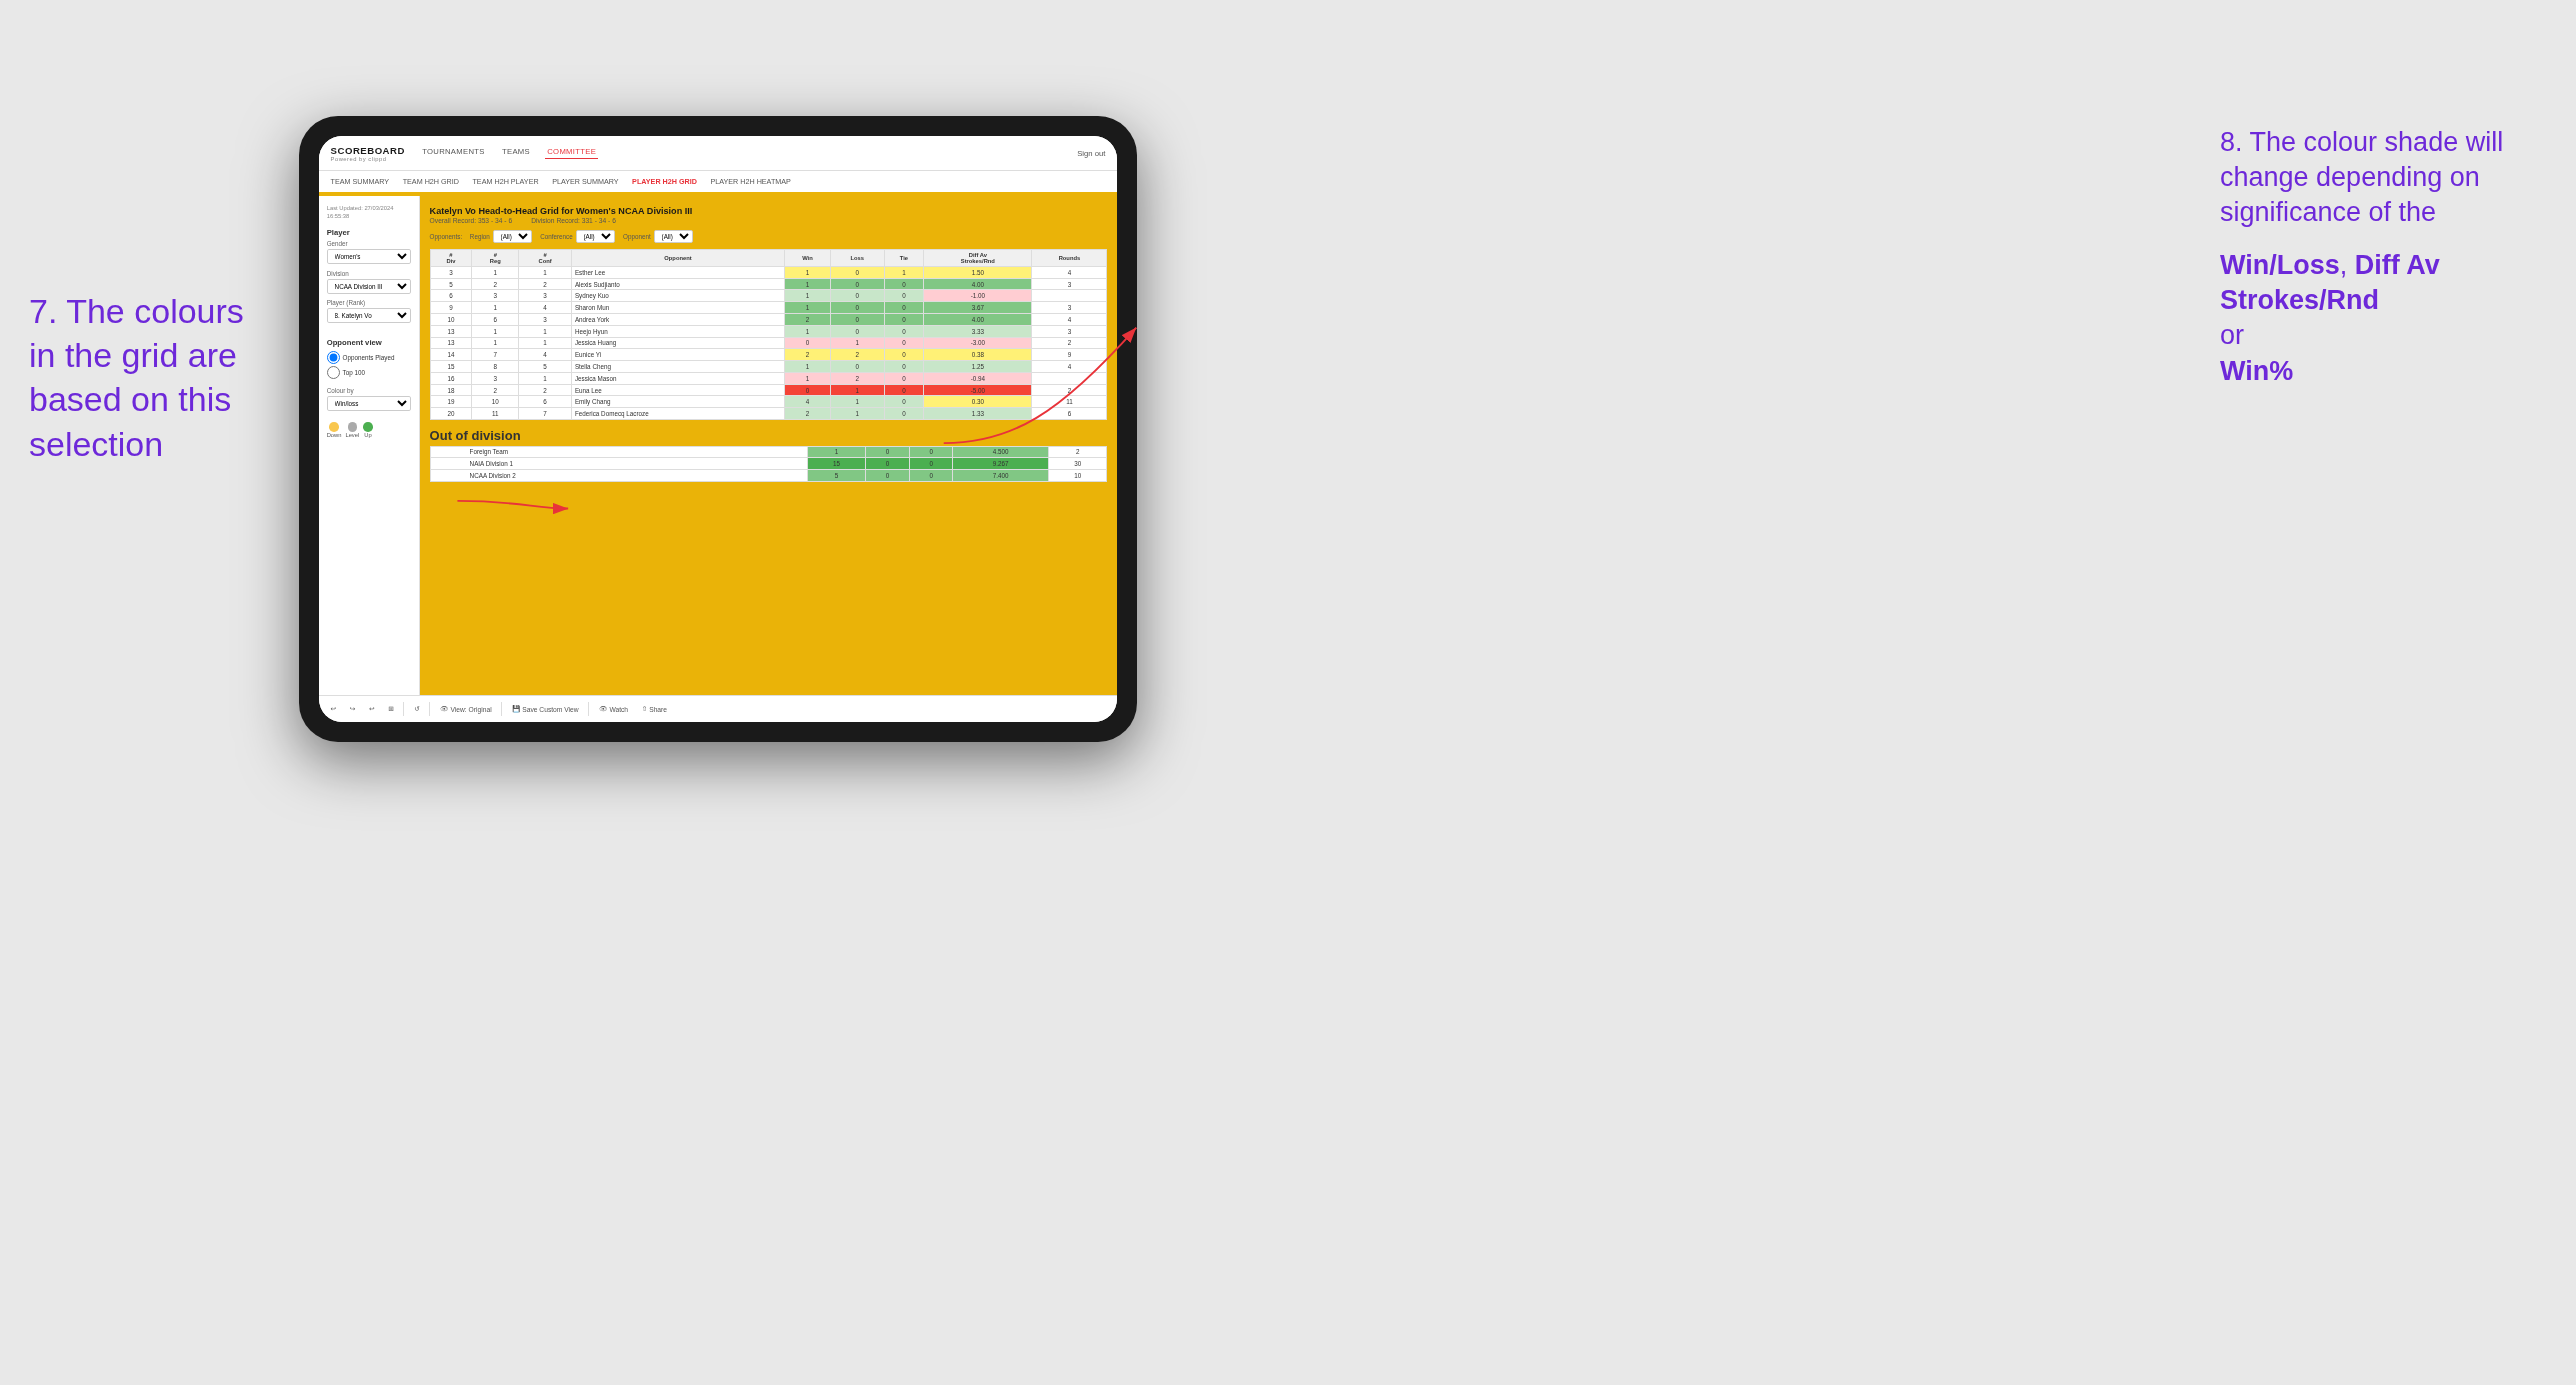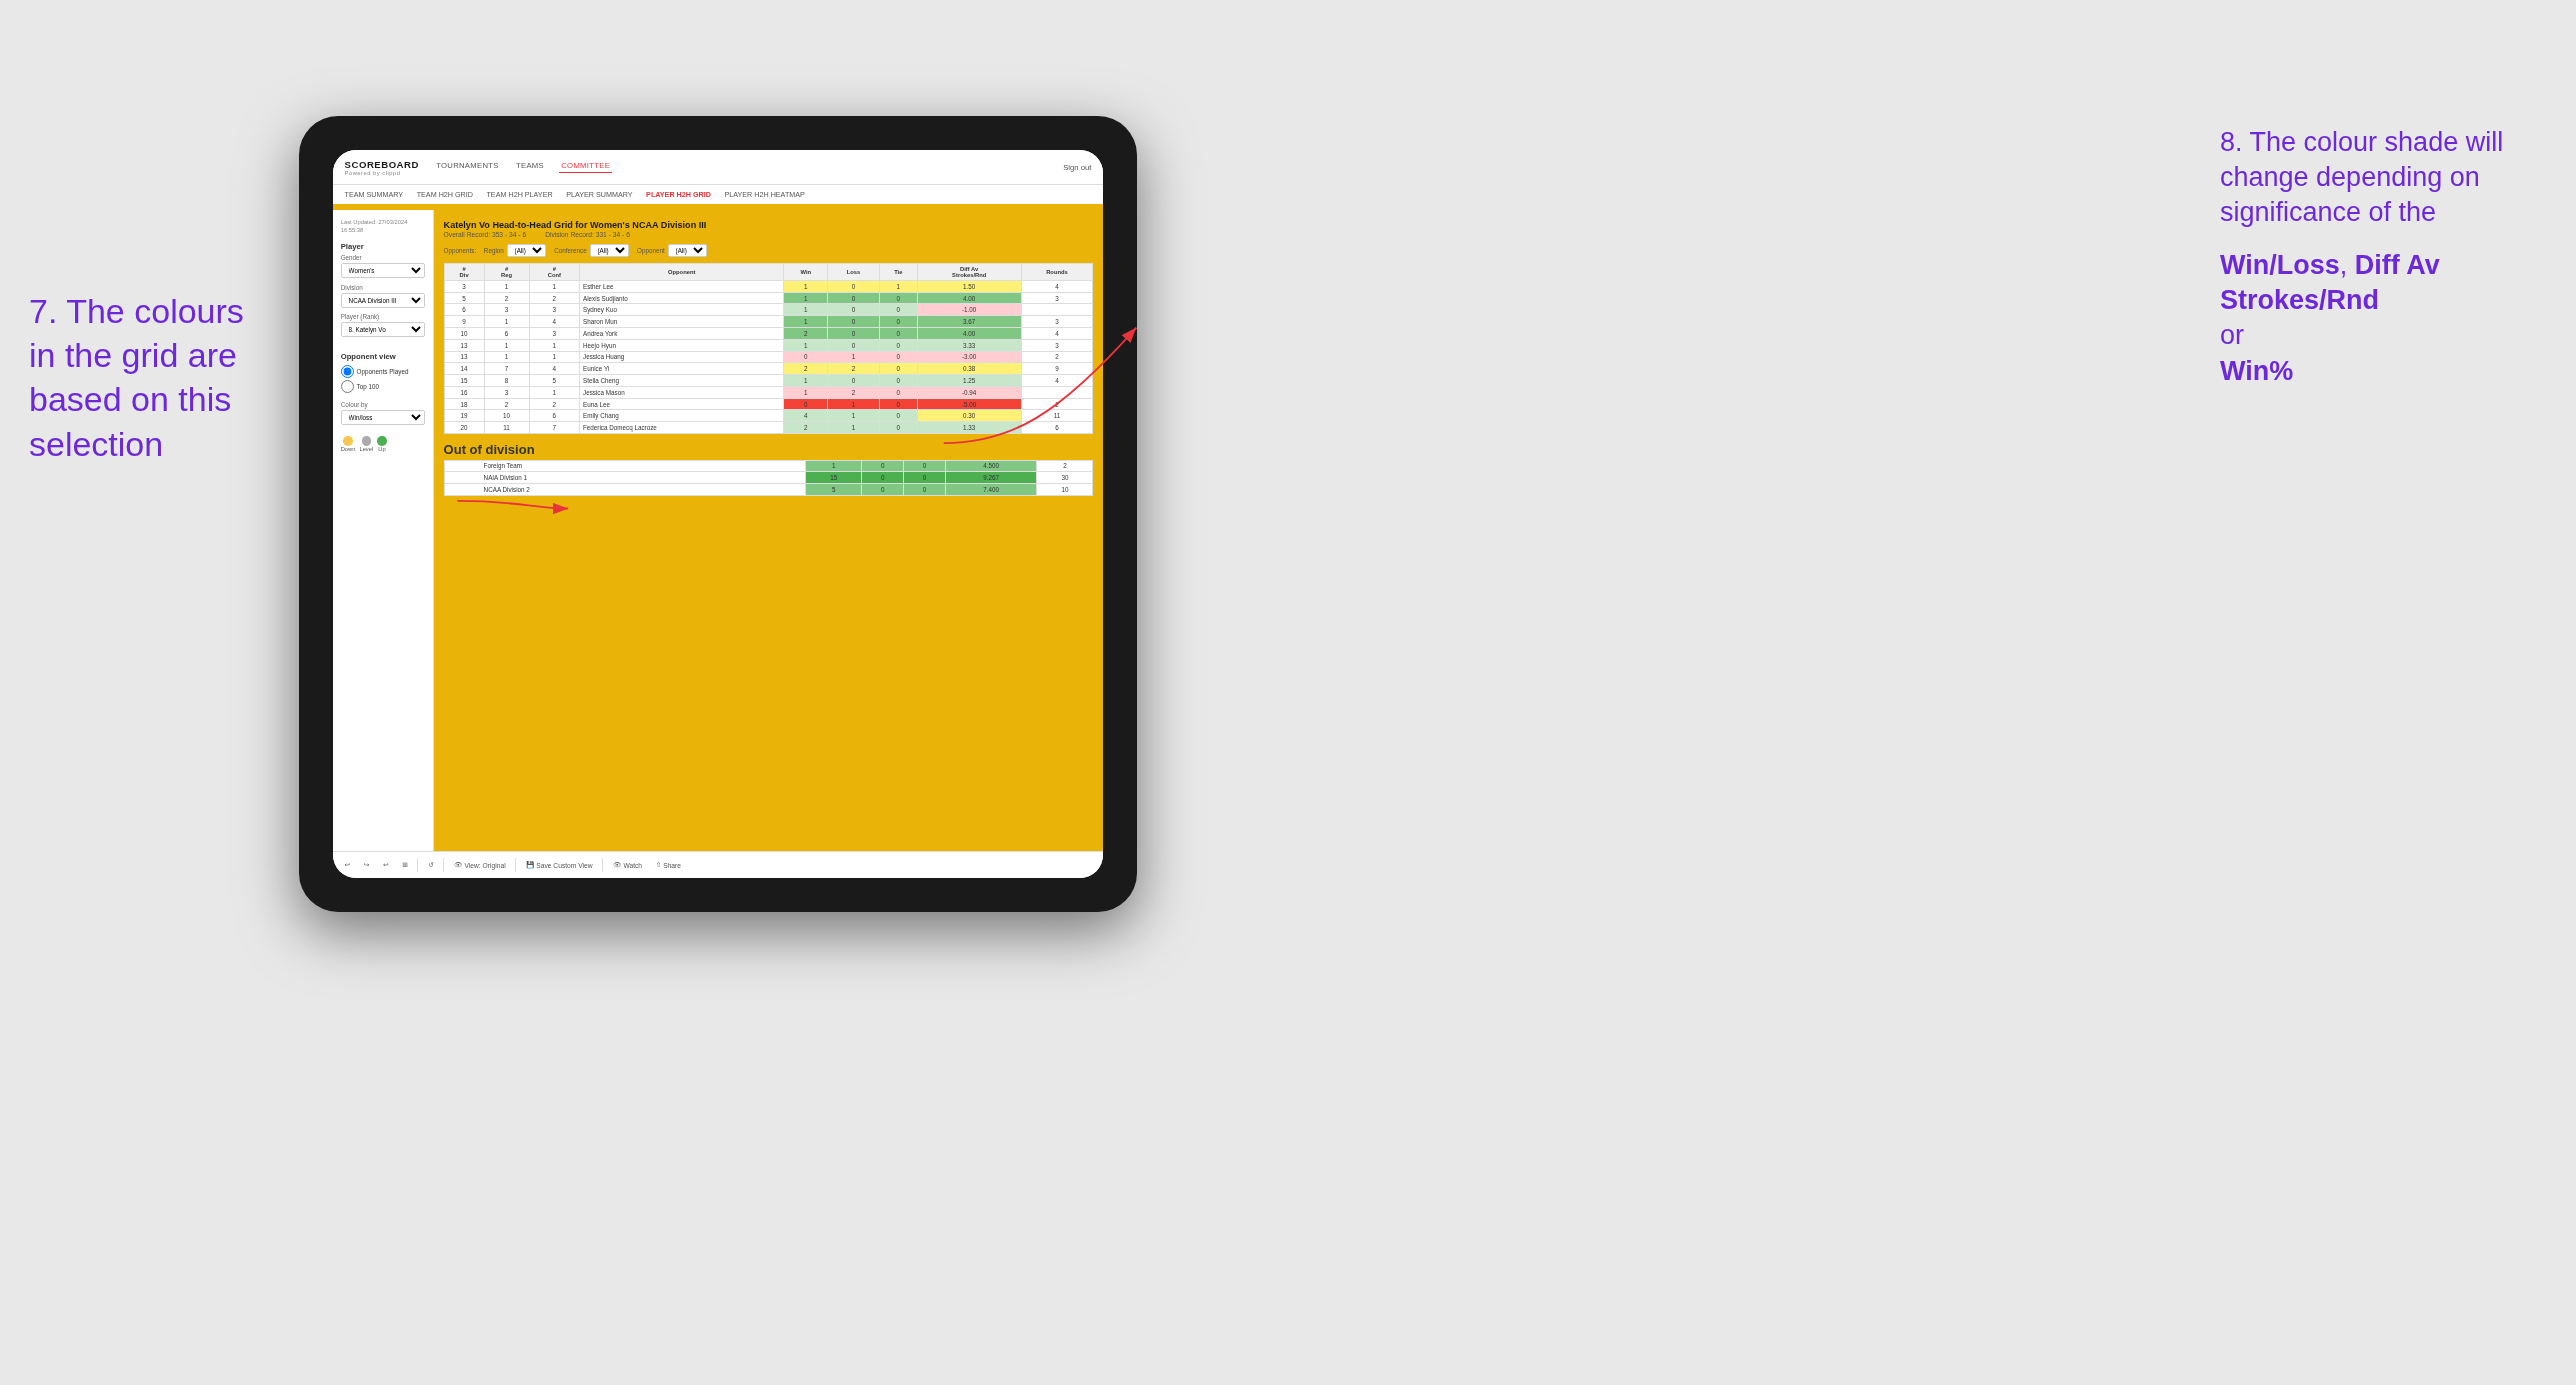--- a/index.html
+++ b/index.html
@@ -11,25 +11,25 @@
       position: relative;
       overflow: hidden;
     }
 
     
     .tablet-frame {
       position: absolute;
       left: 299px;
       top: 116px;
       width: 838px;
-      height: 796px;
+      height: 626px;
       background: #1a1a1a;
       border-radius: 39px;
       box-shadow: 0 19px 58px rgba(0,0,0,0.5);
-      padding: 34px;
+      padding: 20px;
     }
     .tablet-screen {
       width: 100%;
       height: 100%;
       background: #fff;
       border-radius: 23px;
       overflow: hidden;
       display: flex;
       flex-direction: column;
     }
@@ -76,21 +76,21 @@
       padding-bottom: 1.9px;
     }
     .nav-right {
       font-size: 7.7px;
       color: #555;
     }
 
     
     .sub-nav {
       background: #fff;
-      border-bottom: 6px solid #eab308;
+      border-bottom: 4px solid #eab308;
       padding: 0 11.6px;
       display: flex;
       align-items: center;
       height: 25px;
       gap: 13.5px;
       flex-shrink: 0;
     }
     .sub-nav-item {
       font-size: 7.2px;
       color: #555;

